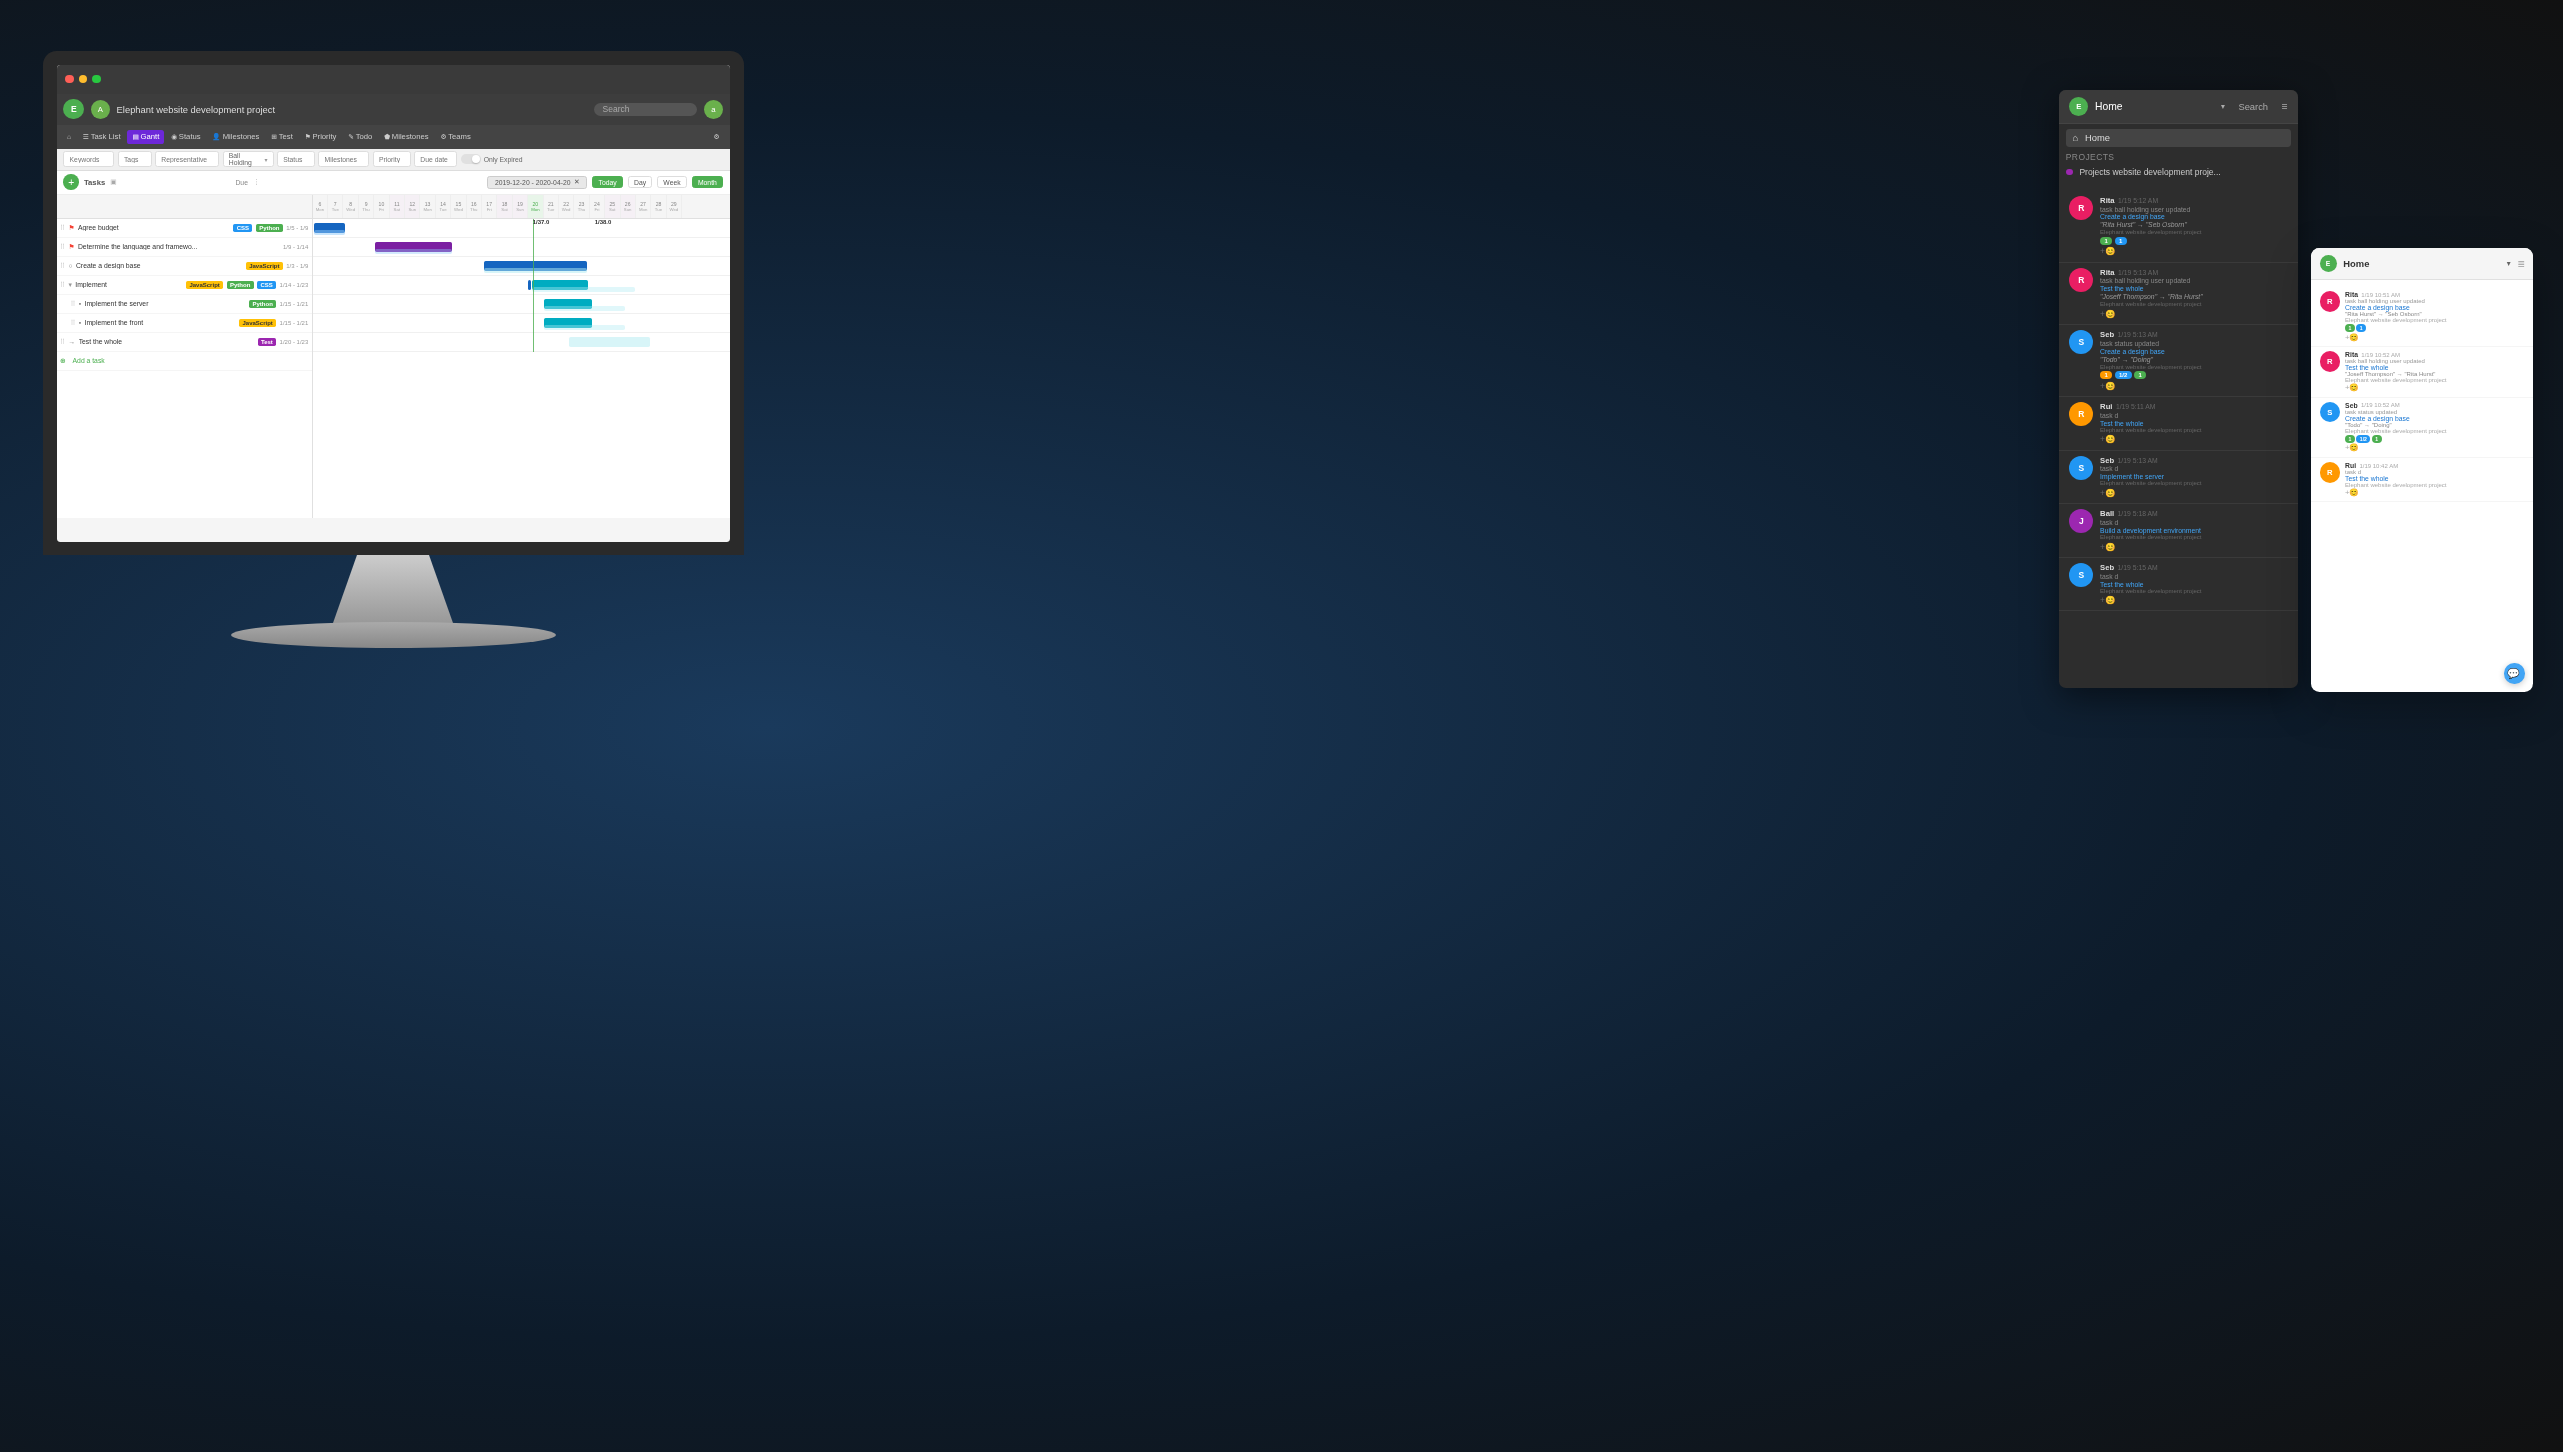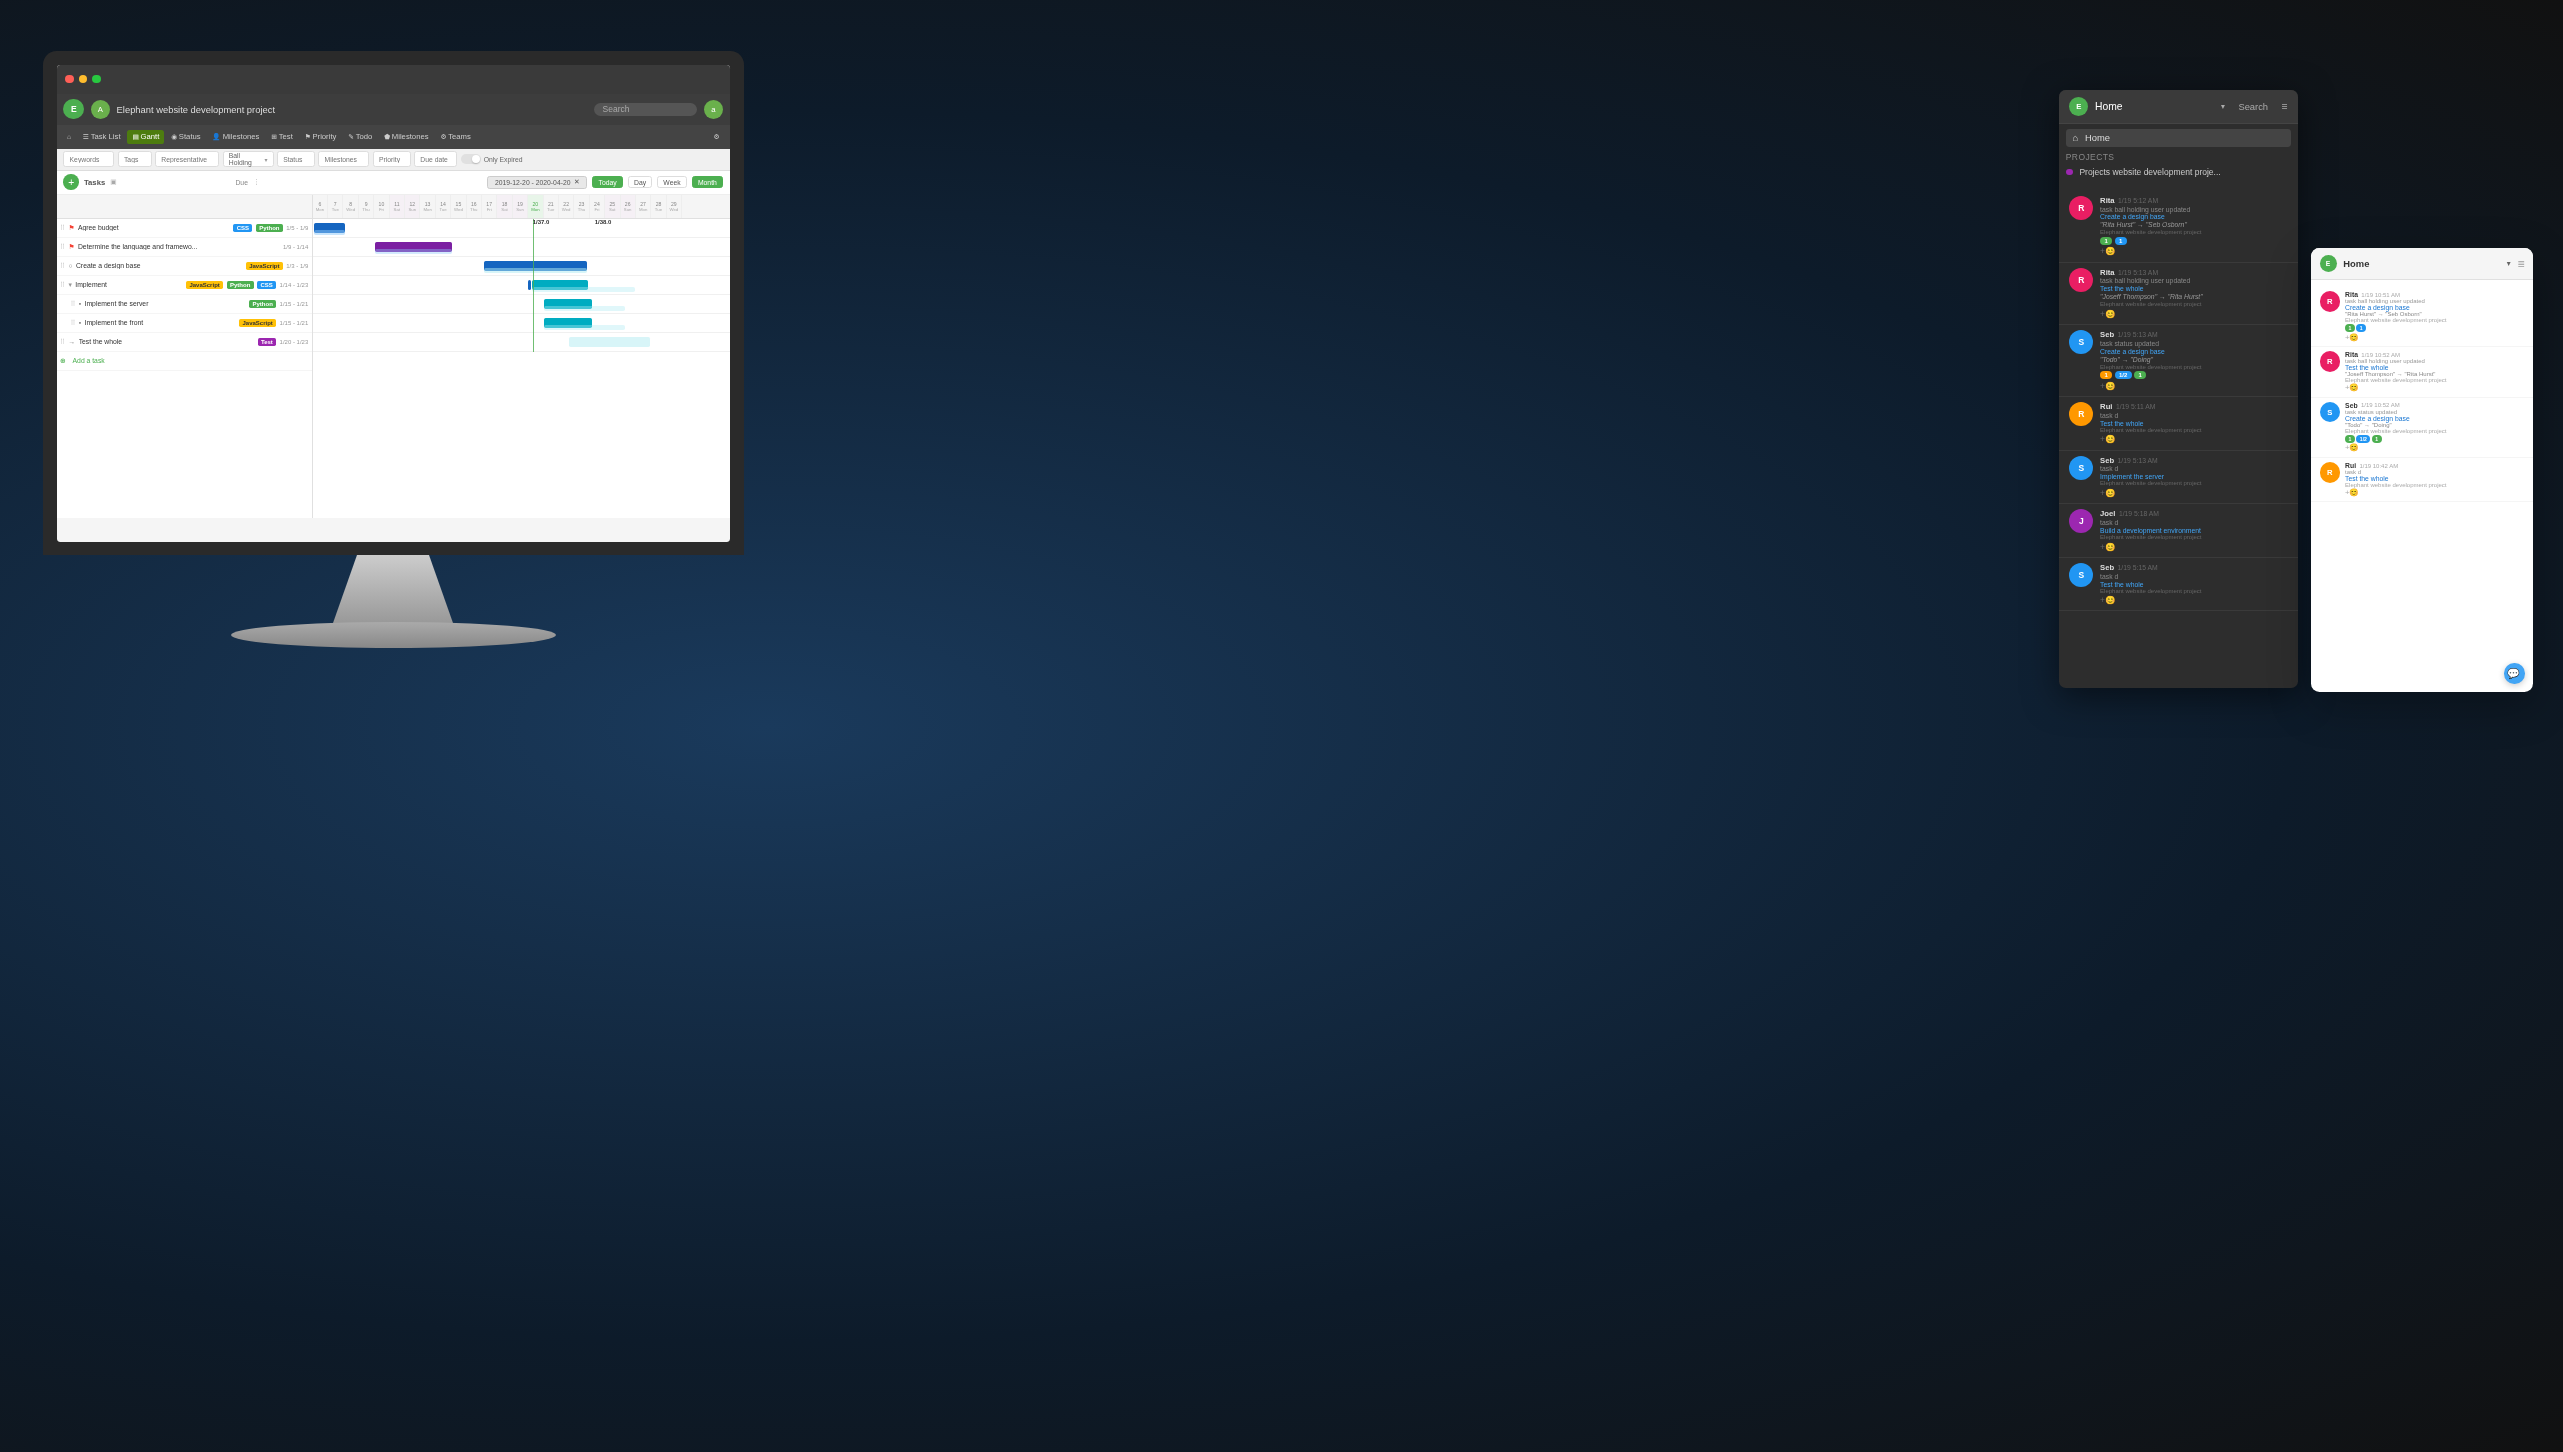--- a/index.html
+++ b/index.html
@@ -127,21 +127,21 @@
     }
     .nav-item {
       color: #ccc;
       font-size: 7.7px;
       padding: 2.6px 5.1px;
       border-radius: 2.6px;
       display: flex; align-items: center; gap: 1.7px;
       cursor: pointer;
     }
     .nav-item.active {
-      background: #4d7c0f;
+      background: #6d28d9;
       color: white;
     }
     .nav-icon { font-size: 6.8px; }
 
     
     .filter-bar {
       background: #f0f0f0;
       height: 22px;
       display: flex;
       align-items: center;
@@ -1019,21 +1019,21 @@
         <div class="activity-link">Implement the server</div>
         <div class="activity-project">Elephant website development project</div>
         <div class="add-reaction">+😊</div>
       </div>
     </div>
 
     <div class="activity-item">
       <div class="activity-avatar" style="background:#9c27b0;">J</div>
       <div class="activity-content">
         <div class="activity-user-time">
-          <span class="activity-user">Joel</span>
+          <span class="activity-user">Ball</span>
           <span class="activity-time">1/19 5:18 AM</span>
         </div>
         <div class="activity-action">task d</div>
         <div class="activity-link">Build a development environment</div>
         <div class="activity-project">Elephant website development project</div>
         <div class="add-reaction">+😊</div>
       </div>
     </div>
 
     <div class="activity-item">

